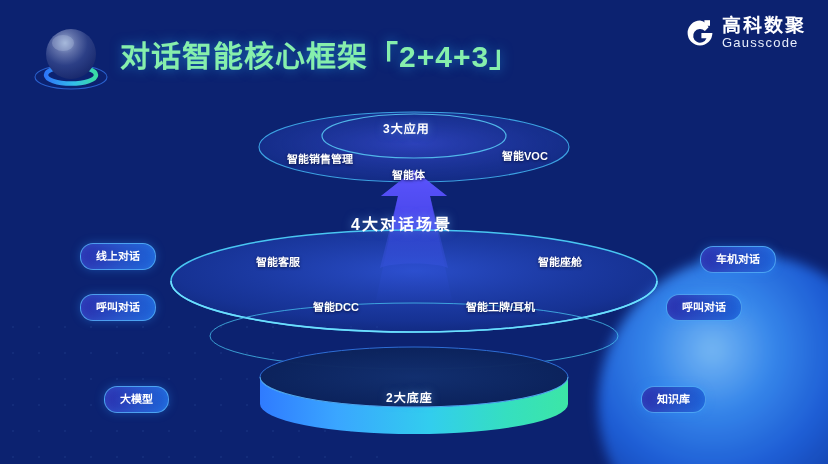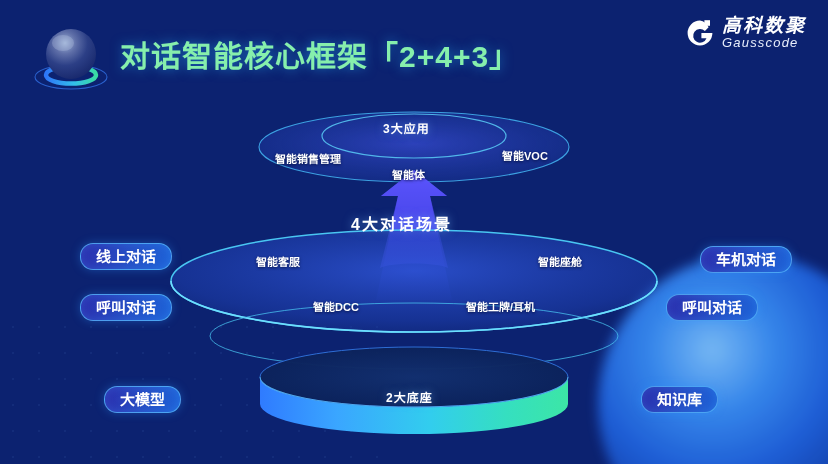--- a/index.html
+++ b/index.html
@@ -33,34 +33,34 @@
   #header{position:absolute;left:0;top:0;width:828px;height:104px;}
   #logo-sphere{position:absolute;left:30px;top:16px;width:82px;height:82px;}
   #title{
     position:absolute;left:120px;top:32px;
     font-size:30px;font-weight:bold;letter-spacing:1px;
     color:#86efac;
     text-shadow:0 0 12px rgba(40,180,255,.55);
     white-space:nowrap;
   }
   #brand{position:absolute;right:22px;top:16px;display:flex;align-items:center;gap:7px;}
-  #brand-text{display:flex;flex-direction:column;line-height:1.05;font-style:italic;}
+  #brand-text{display:flex;flex-direction:column;line-height:1.05;}
   #brand-cn{font-size:19px;font-weight:bold;color:#ffffff;letter-spacing:2px;}
   #brand-en{font-size:13px;color:#e8eefc;letter-spacing:1.2px;}
 
   
   #diagram{position:absolute;left:0;top:0;width:828px;height:464px;}
 
   
   .lab{position:absolute;color:#ffffff;white-space:nowrap;}
   .tier-title{font-size:12px;font-weight:bold;letter-spacing:1px;text-shadow:0 0 8px rgba(120,190,255,.5);}
   .node-lab{font-size:11px;font-weight:bold;text-shadow:0 1px 3px rgba(0,10,50,.8);}
   .pill{
     position:absolute;height:25px;line-height:25px;padding:0 15px;border-radius:13px;
-    font-size:15px;font-weight:bold;color:#ffffff;white-space:nowrap;text-align:center;
+    font-size:11px;font-weight:bold;color:#ffffff;white-space:nowrap;text-align:center;
     background:linear-gradient(100deg,#2b2fae 0%,#2650c6 55%,#1d63d8 100%);
     border:1px solid rgba(90,190,255,.75);
     box-shadow:0 0 10px rgba(45,150,255,.35),inset 0 0 8px rgba(70,160,255,.25);
   }
 </style>
 </head>
 <body>
 
 <div id="stage">
 
@@ -169,21 +169,21 @@
       <path d="M260 377 a154 30 0 0 0 308 0 l0 27 a154 30 0 0 1 -308 0 Z" fill="url(#baseSide)"></path>
       <ellipse cx="414" cy="377" rx="154" ry="30" fill="url(#baseTop)" stroke="#2f6fd8" stroke-width="1" opacity=".98"></ellipse>
       <path d="M260 377 a154 30 0 0 0 308 0" fill="none" stroke="#6fe0ff" stroke-width="1.1" opacity=".5"></path>
     </g>
   </svg>
 
   <div class="lab tier-title" style="left:383px;top:119px;">3大应用</div>
   <div class="lab" style="left:351px;top:211px;font-size:16px;font-weight:bold;letter-spacing:2px;text-shadow:0 0 10px rgba(120,190,255,.55);">4大对话场景</div>
   <div class="lab tier-title" style="left:386px;top:388px;">2大底座</div>
 
-  <div class="lab node-lab" style="left:275px;top:150px;">智能销售管理</div>
+  <div class="lab node-lab" style="left:287px;top:150px;">智能销售管理</div>
   <div class="lab node-lab" style="left:502px;top:147px;">智能VOC</div>
   <div class="lab node-lab" style="left:392px;top:166px;">智能体</div>
 
   <div class="lab node-lab" style="left:256px;top:253px;">智能客服</div>
   <div class="lab node-lab" style="left:538px;top:253px;">智能座舱</div>
   <div class="lab node-lab" style="left:290px;top:298px;margin-left:23px;">智能DCC</div>
   <div class="lab node-lab" style="left:466px;top:298px;">智能工牌/耳机</div>
 
   <div class="pill" style="left:80px;top:243px;">线上对话</div>
   <div class="pill" style="left:80px;top:294px;">呼叫对话</div>

